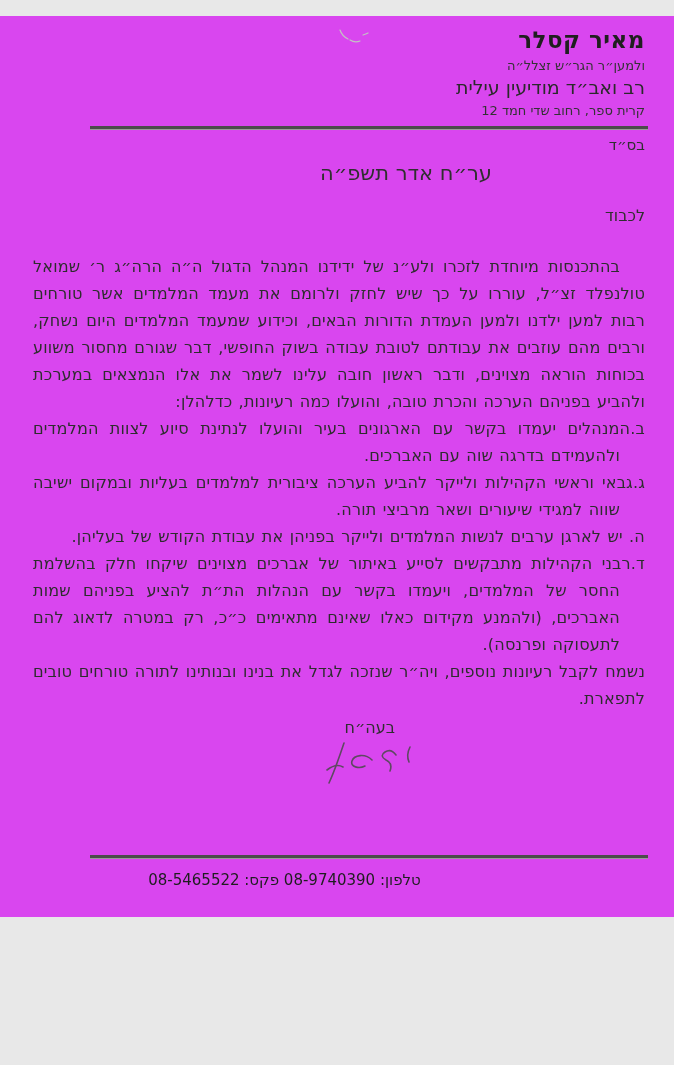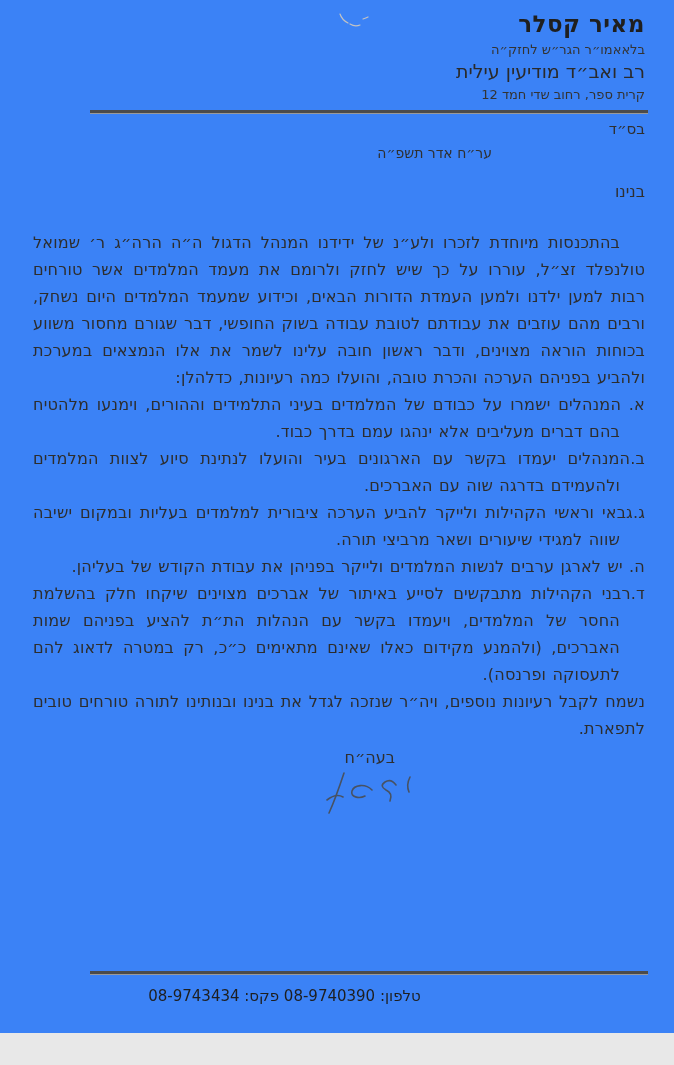--- a/index.html
+++ b/index.html
@@ -1,40 +1,40 @@
 <!DOCTYPE html>
 <html lang="he" dir="rtl"><head>
 <meta charset="utf-8">
 <title>Document</title>
 <style>
   html,body { margin:0; padding:0; background:#e8e8e8; }
   .page {
     position:relative;
-    width:674px; height:1033px;
-    margin:0 auto;
-    background:#3b82f6;
+    width:674px; height:901px;
+    margin:16px auto;
+    background:#d946ef;
     color:#2f2f2f;
     direction:rtl;
     font-family:"DejaVu Sans", sans-serif;
     overflow:hidden;
   }
   
   .letterhead { padding:10px 29px 0 0; text-align:right; line-height:1.25; }
   .lh-name   { font-size:23px; font-weight:bold; color:#1f1f1f; letter-spacing:0.5px; }
   .lh-lineage{ font-size:13px; margin-top:3px; color:#333; }
   .lh-title  { font-size:19px; margin-top:2px; color:#2a2a2a; }
   .lh-address{ font-size:13px; margin-top:3px; color:#333; }
   .pencil-mark { position:absolute; left:336px; top:10px; }
   .rule { position:absolute; left:90px; width:558px; height:3px;
           background:#4b4b4b; border-bottom:1px solid #9a9a9a; }
   .rule-top { top:110px; }
   
   .content { padding:0 29px 0 33px; }
   .bsd  { margin-top:17px; font-size:15px; }
-  .date { margin-top:7px;  font-size:14px; margin-right:153px; }
+  .date { margin-top:7px;  font-size:21px; margin-right:153px; }
   .to        { margin-top:21px; font-size:16px; }
   .recipient { margin-top:5px;  font-size:16px; }
   .bodytext { font-size:16px; line-height:27px; text-align:justify;
               letter-spacing:0.2px; word-spacing:1px; color:#2d2d2d; }
   .opening { margin:28px 0 0 0; text-indent:25px; }
   .item    { margin:0; padding-right:25px; text-indent:-25px; }
   .closing { margin:0; }
   .signoff { margin-top:6px; margin-right:250px; font-size:16px; }
   .signature-svg { display:block; margin:2px 215px 0 0; }
   
@@ -48,37 +48,36 @@
 <body>
 
 <div class="page">
 
   <svg class="pencil-mark" width="36" height="22" viewBox="0 0 36 22">
     <path d="M4,4 q2,6 8,9 M14,14 q5,3 10,1 M27,9 q3,-1 5,-2" fill="none" stroke="#c3c3c3" stroke-width="1.2" stroke-linecap="round"></path>
   </svg>
 
   <header class="letterhead">
     <div class="lh-name">מאיר קסלר</div>
-    <div class="lh-lineage">בלאאמו״ר הגר״ש לחזק״ה</div>
+    <div class="lh-lineage">ולמען״ר הגר״ש זצלל״ה</div>
     <div class="lh-title">רב ואב״ד מודיעין עילית</div>
     <div class="lh-address">קרית ספר, רחוב שדי חמד 12</div>
   </header>
 
   <div class="rule rule-top"></div>
 
   <div class="content">
     <div class="bsd">בס״ד</div>
     <div class="date">ער״ח אדר תשפ״ה</div>
 
-    <div class="to">בנינו</div>
+    <div class="to">לכבוד</div>
 
     <p class="bodytext opening">בהתכנסות מיוחדת לזכרו ולע״נ של ידידנו המנהל הדגול ה״ה הרה״ג ר׳ שמואל טולנפלד זצ״ל, עוררו על כך שיש לחזק ולרומם את מעמד המלמדים אשר טורחים רבות למען ילדנו ולמען העמדת הדורות הבאים, וכידוע שמעמד המלמדים היום נשחק, ורבים מהם עוזבים את עבודתם לטובת עבודה בשוק החופשי, דבר שגורם מחסור משווע בכוחות הוראה מצוינים, ודבר ראשון חובה עלינו לשמר את אלו הנמצאים במערכת ולהביע בפניהם הערכה והכרת טובה, והועלו כמה רעיונות, כדלהלן:</p>
 
     <div>
-      <p class="bodytext item"><span>א. </span><span>המנהלים ישמרו על כבודם של המלמדים בעיני התלמידים וההורים, וימנעו מלהטיח בהם דברים מעליבים אלא ינהגו עמם בדרך כבוד.</span></p>
       <p class="bodytext item"><span>ב.</span><span>המנהלים יעמדו בקשר עם הארגונים בעיר והועלו לנתינת סיוע לצוות המלמדים ולהעמידם בדרגה שוה עם האברכים.</span></p>
       <p class="bodytext item"><span>ג.</span><span>גבאי וראשי הקהילות ולייקר להביע הערכה ציבורית למלמדים בעליות ובמקום ישיבה שווה למגידי שיעורים ושאר מרביצי תורה.</span></p>
       <p class="bodytext item"><span>ה. </span><span>יש לארגן ערבים לנשות המלמדים ולייקר בפניהן את עבודת הקודש של בעליהן.</span></p>
       <p class="bodytext item"><span>ד.</span><span>רבני הקהילות מתבקשים לסייע באיתור של אברכים מצוינים שיקחו חלק בהשלמת החסר של המלמדים, ויעמדו בקשר עם הנהלות הת״ת להציע בפניהם שמות האברכים, (ולהמנע מקידום כאלו שאינם מתאימים כ״כ, רק במטרה לדאוג להם לתעסוקה ופרנסה).</span></p>
     </div>
 
     <p class="bodytext closing">נשמח לקבל רעיונות נוספים, ויה״ר שנזכה לגדל את בנינו ובנותינו לתורה טורחים טובים לתפארת.</p>
 
     <div class="signoff">בעה״ח</div>
 
@@ -88,16 +87,16 @@
         <path d="M86,16 q-5,-7 -11,-3 q-6,4 1,8 q7,3 4,11"></path>
         <path d="M62,21 c-7,-7 -18,-5 -20,1 c-2,6 7,8 13,5"></path>
         <path d="M34,4 c-4,12 -9,27 -15,40"></path>
         <path d="M17,31 q9,-7 16,-3"></path>
       </g>
     </svg>
   </div>
 
   <footer class="page-footer">
     <div class="rule-bottom"></div>
-    <div class="footer-text">טלפון: 08-9740390 פקס: 08-9743434</div>
+    <div class="footer-text">טלפון: 08-9740390 פקס: 08-5465522</div>
   </footer>
 
 </div>
 
 </body></html>

